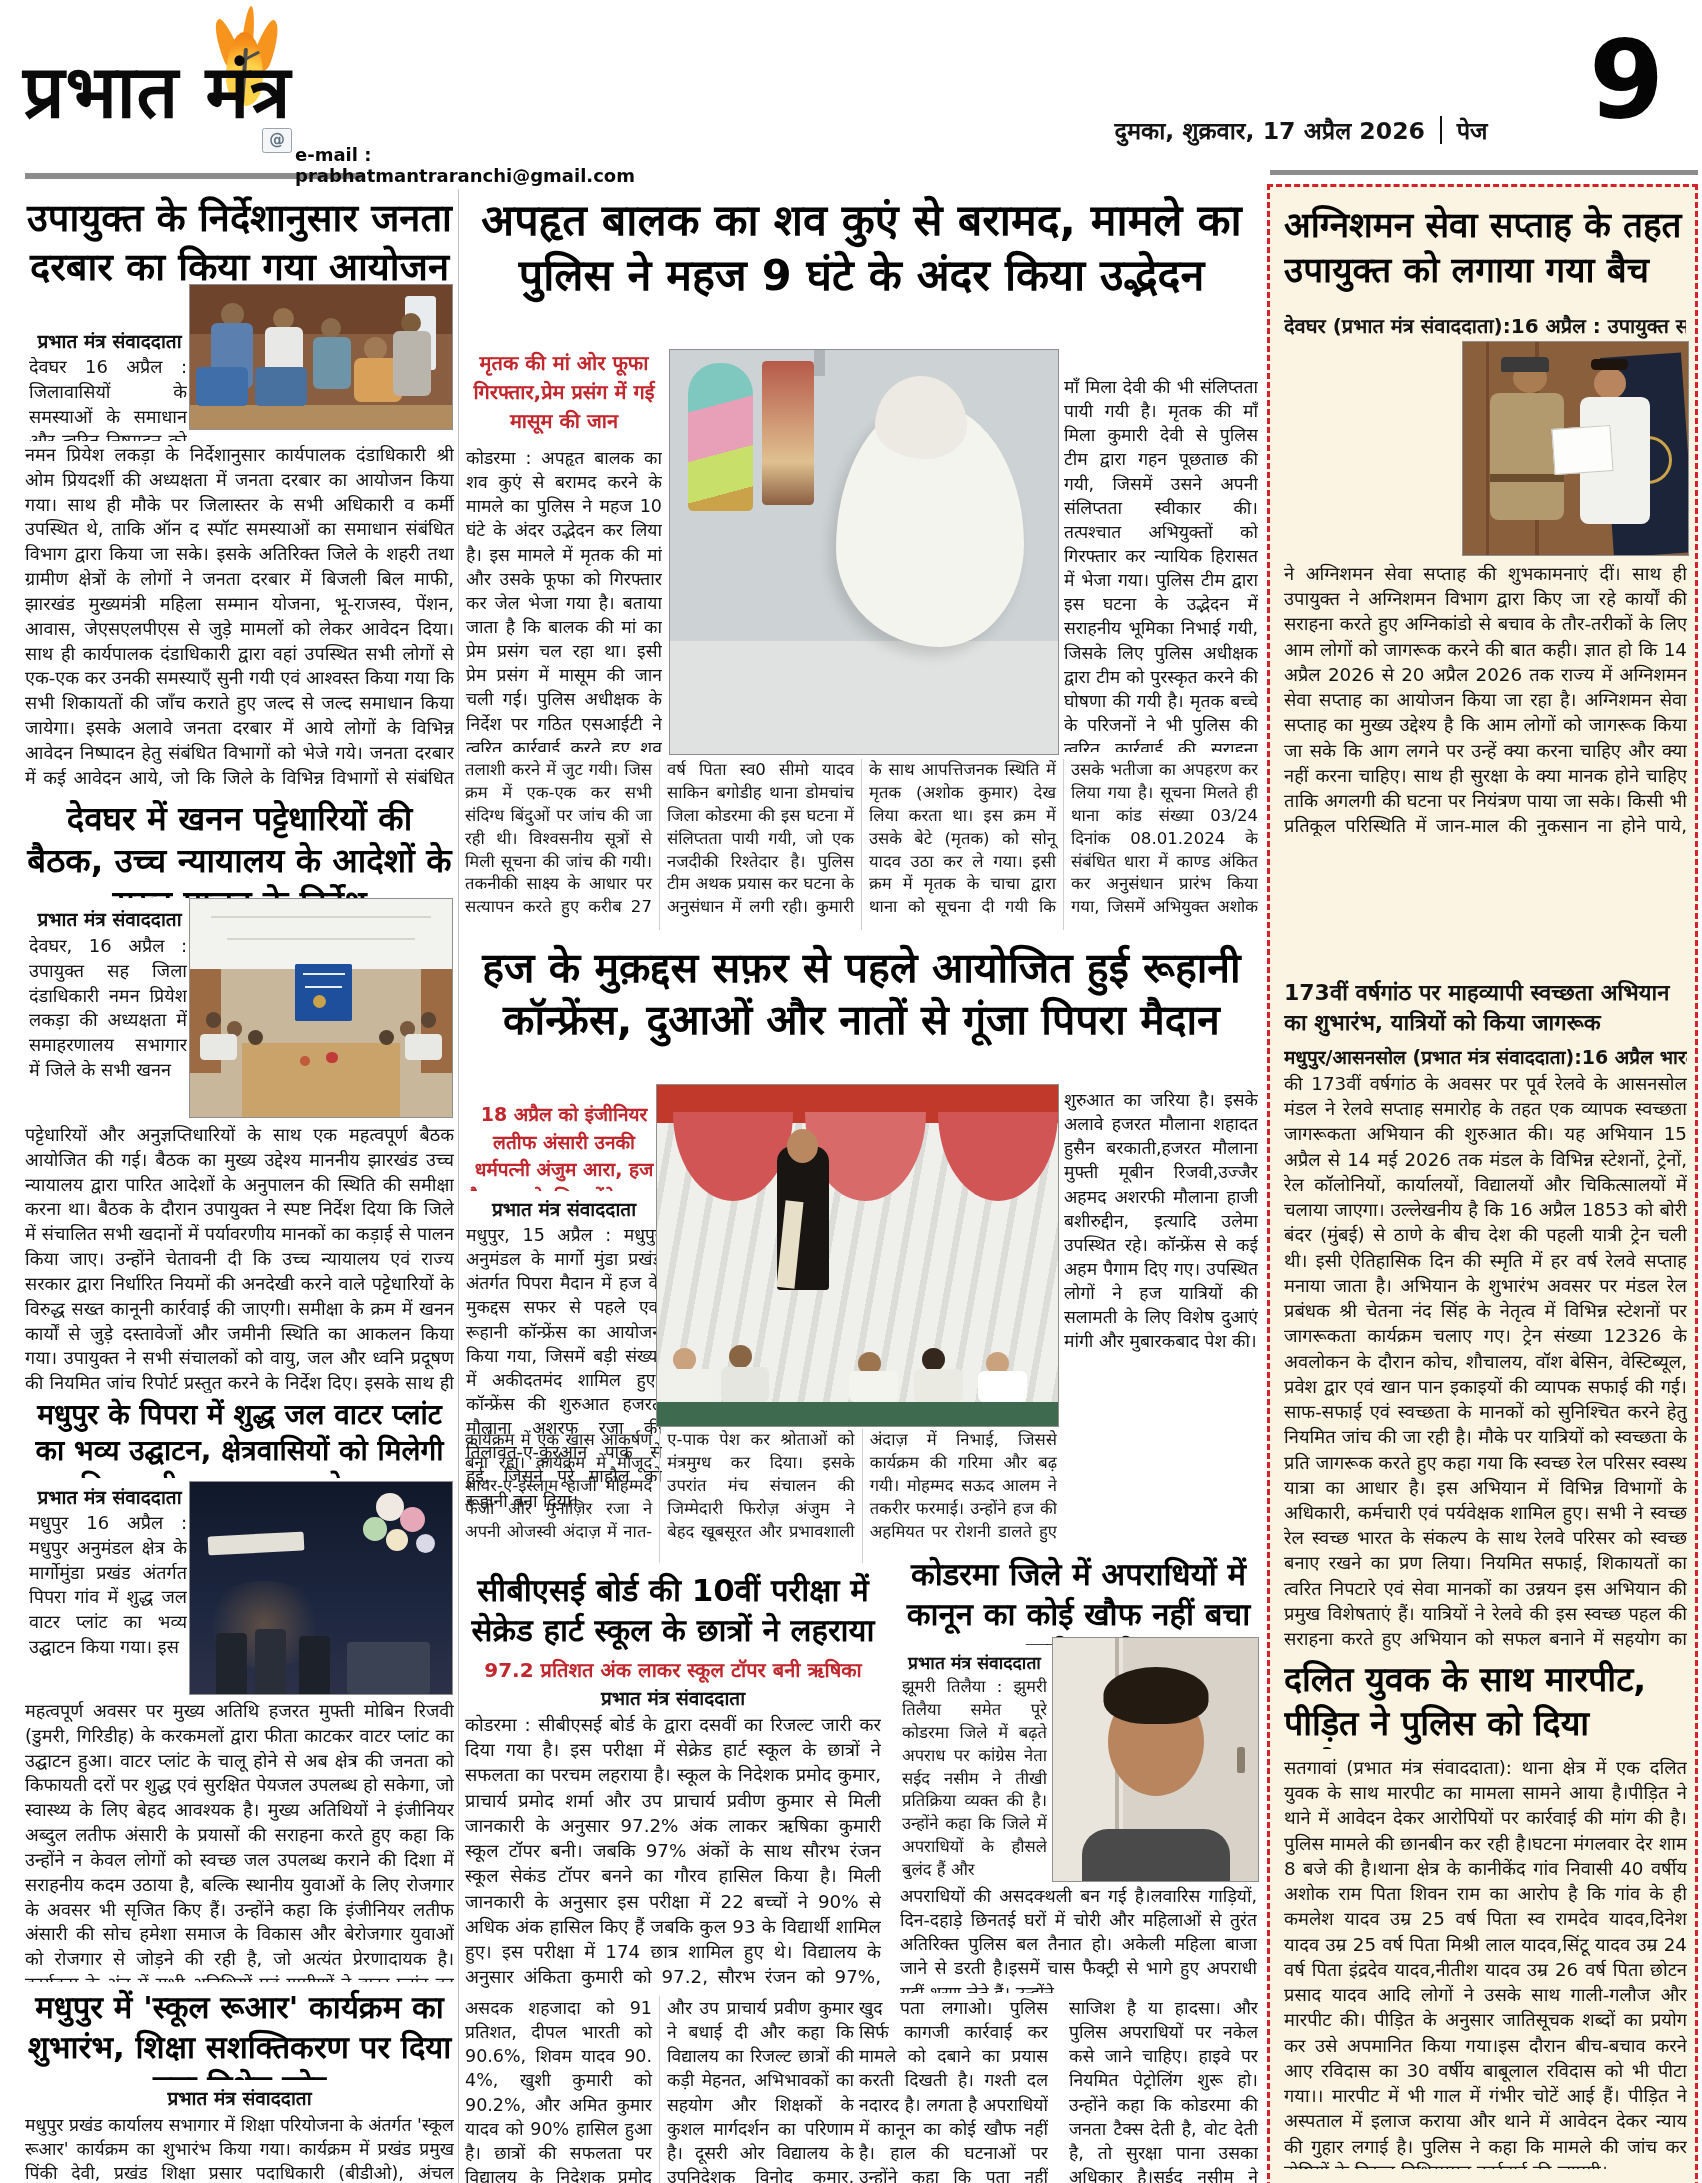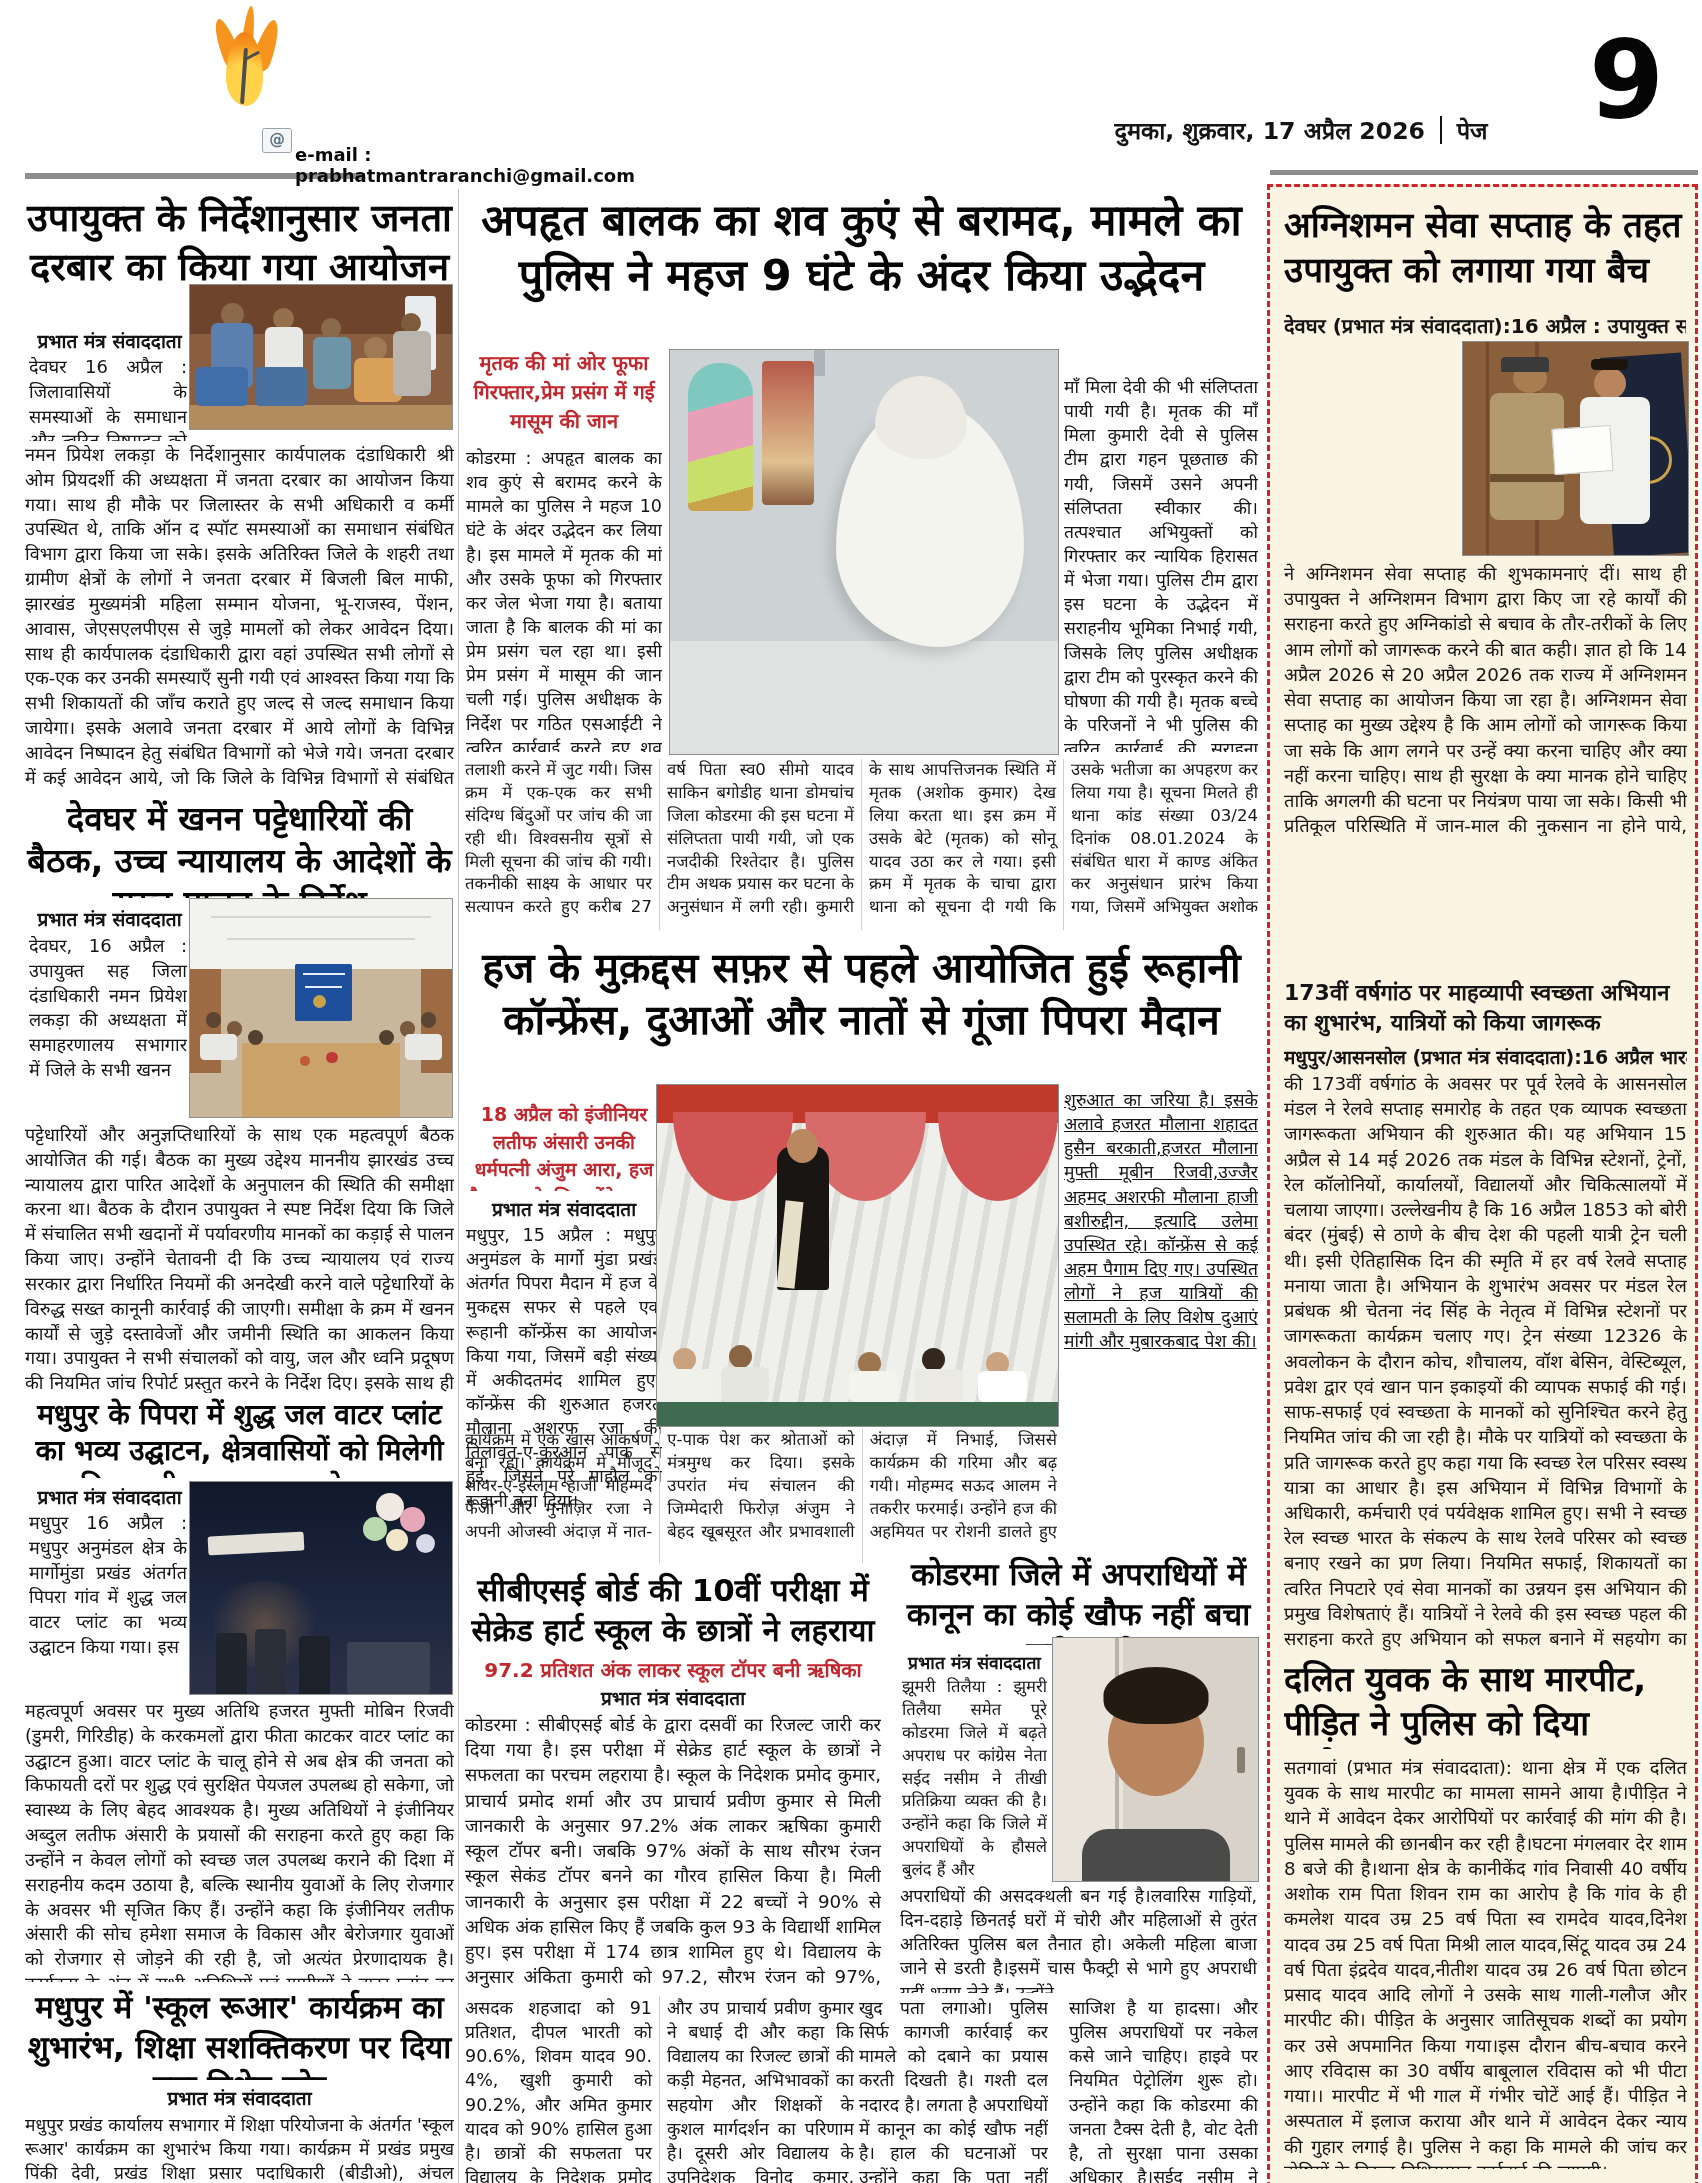--- a/index.html
+++ b/index.html
@@ -25,20 +25,21 @@
 
   <div class="ab" style="left:0;top:0;width:1702px;height:188px;">
     <div class="ab" style="left:470;top:6.1px;left:205px;width:79px;height:105px;">
       <div class="ab" style="left:38px;top:0;width:11.4px;height:52px;background:#f7941d;border-radius:50% 50% 40% 60%/80% 80% 20% 20%;transform:rotate(6deg);"></div>
       <div class="ab" style="left:13px;top:12.2px;width:17.5px;height:52px;background:#f7941d;border-radius:60% 40% 50% 50%/80% 80% 20% 20%;transform:rotate(-22deg);"></div>
       <div class="ab" style="left:52px;top:13px;width:19px;height:54px;background:#f7941d;border-radius:40% 60% 50% 50%/80% 80% 20% 20%;transform:rotate(20deg);"></div>
       <div class="ab" style="left:21px;top:26px;width:37px;height:74px;background:radial-gradient(circle at 50% 72%,#ffd24a 0 38%,#f7941d 72%,#ef7c12 100%);border-radius:50% 50% 46% 54%/62% 62% 38% 38%;"></div>
       <div class="ab" style="left:37px;top:42px;width:3.5px;height:56px;background:#4d4d4d;border-radius:1.7px;transform:rotate(4deg);"></div>
       <div class="ab" style="left:40px;top:48px;width:15px;height:2.6px;background:#4d4d4d;transform:rotate(-28deg);"></div>
     </div>
+    <div class="ab" style="left:23px;top:52px;width:393px;font-size:73px;font-weight:900;color:#0a0a0a;line-height:1.1;letter-spacing:0.9px;">प्रभात मंत्र</div>
     <div class="ab" style="left:25px;top:173px;width:340px;height:6.1px;background:#8c8c8c;"></div>
     <div class="ab" style="left:262px;top:128px;width:28px;height:23px;background:#f4f6f8;border:0.9px solid #9aa4ad;border-radius:2.6px;color:#5e7283;font-size:15.7px;font-weight:700;text-align:center;line-height:21px;">@</div>
     <div class="ab" style="left:295px;top:144px;width:393px;font-size:18px;font-weight:800;color:#0a0a0a;">e-mail : prabhatmantraranchi@gmail.com</div>
     <div class="ab hl" style="left:1563px;top:11.4px;width:127px;font-size:108px;font-weight:800;">9</div>
     <div class="ab" style="left:1039px;top:114px;width:524px;display:flex;justify-content:center;align-items:center;gap:15px;">
       <span style="font-size:23.6px;font-weight:800;">दुमका, शुक्रवार, 17 अप्रैल 2026</span>
       <span style="width:1.7px;height:28px;background:#111;display:inline-block;"></span>
       <span style="font-size:23.6px;font-weight:800;">पेज</span>
     </div>
     <div class="ab" style="left:1270px;top:170px;width:428px;height:5.2px;background:#8c8c8c;"></div>
@@ -147,21 +148,21 @@
     <div class="rct" style="left:2%;bottom:7%;width:48px;height:33px;background:#f1f1ec;border-radius:6.1px;"></div>
     <div class="cir" style="left:18%;bottom:17%;width:23px;height:23px;background:#8a6544;"></div>
     <div class="rct" style="left:16%;bottom:7%;width:48px;height:35px;background:#e6e6e0;border-radius:6.1px;"></div>
     <div class="cir" style="left:50%;bottom:15%;width:23px;height:23px;background:#9c744e;"></div>
     <div class="rct" style="left:48%;bottom:7%;width:49px;height:31px;background:#f4f4ee;border-radius:6.1px;"></div>
     <div class="cir" style="left:66%;bottom:16%;width:23px;height:23px;background:#34281e;"></div>
     <div class="rct" style="left:64%;bottom:7%;width:49px;height:33px;background:#eaeae2;border-radius:6.1px;"></div>
     <div class="cir" style="left:82%;bottom:15%;width:23px;height:23px;background:#caa27e;"></div>
     <div class="rct" style="left:80%;bottom:7%;width:49px;height:31px;background:#ffffff;border-radius:6.1px;"></div>
   </div>
-  <div class="ab bt" style="left:1064px;top:1088px;width:194px;height:470px;font-size:17.5px;text-decoration:underline;">शुरुआत का जरिया है। इसके अलावे हजरत मौलाना शहादत हुसैन बरकाती,हजरत मौलाना मुफ्ती मूबीन रिजवी,उज्जैर अहमद अशरफी मौलाना हाजी बशीरुद्दीन, इत्यादि उलेमा उपस्थित रहे। कॉन्फ्रेंस से कई अहम पैगाम दिए गए। उपस्थित लोगों ने हज यात्रियों की सलामती के लिए विशेष दुआएं मांगी और मुबारकबाद पेश की।</div>
+  <div class="ab bt" style="left:1064px;top:1088px;width:194px;height:470px;font-size:17.5px;">शुरुआत का जरिया है। इसके अलावे हजरत मौलाना शहादत हुसैन बरकाती,हजरत मौलाना मुफ्ती मूबीन रिजवी,उज्जैर अहमद अशरफी मौलाना हाजी बशीरुद्दीन, इत्यादि उलेमा उपस्थित रहे। कॉन्फ्रेंस से कई अहम पैगाम दिए गए। उपस्थित लोगों ने हज यात्रियों की सलामती के लिए विशेष दुआएं मांगी और मुबारकबाद पेश की।</div>
   <div class="ab bt col3" style="left:465px;top:1429px;width:592px;height:134px;font-size:16.6px;">कार्यक्रम में एक खास आकर्षण बना रहा। कार्यक्रम में मौजूद शायर-ए-इस्लाम हाजी मोहम्मद फैजी और मुनाज़िर रजा ने अपनी ओजस्वी अंदाज़ में नात-ए-पाक पेश कर श्रोताओं को मंत्रमुग्ध कर दिया। इसके उपरांत मंच संचालन की जिम्मेदारी फिरोज़ अंजुम ने बेहद खूबसूरत और प्रभावशाली अंदाज़ में निभाई, जिससे कार्यक्रम की गरिमा और बढ़ गयी। मोहम्मद सऊद आलम ने तकरीर फरमाई। उन्होंने हज की अहमियत पर रोशनी डालते हुए कहा कि हज इस्लाम का पांचवां और अहम फर्ज है। जिन्हें जिन्दगी में एक बार हज पर जाने का मौका मिलता है वे बेहद खुशनसीब होते हैं। यह सफर इंसान के गुनाहों को इस तरह धो देता है जैसे कोई नवजात बच्चा गुनाहों से पाक और साफ होता है। यह सफर सिर्फ एक इबादत नहीं, बल्कि इंसान की रूहानी ताज़गी और जिंदगी में नई शुरुआत का जरिया है। इसके अलावा स्थानीय नातख्वानों ने भी अपनी सुरीली आवाज़ों में नातें पेश कर कार्यक्रम की रौनक को और बढ़ाया। कॉन्फ्रेंस में विशेष रूप से पश्चिम बंगाल से तशरीफ लाए हज़रत मौलाना मुफ्ती साहब ने हज यात्रियों के लिए सफर की दुआ मांगी गई। पूरे कार्यक्रम के दौरान अनुशासन और भाईचारे का अद्भुत माहौल देखने को मिला, जिसने इस कॉन्फ्रेंस को यादगार बना दिया।</div>
 
   <div class="ab hl" style="left:465px;top:1571px;width:416px;height:83px;font-size:31px;">सीबीएसई बोर्ड की 10वीं परीक्षा में सेक्रेड हार्ट स्कूल के छात्रों ने लहराया परचम</div>
   <div class="ab hl red" style="left:465px;top:1658px;width:416px;height:25px;font-size:20px;">97.2 प्रतिशत अंक लाकर स्कूल टॉपर बनी ऋषिका कुमारी,</div>
   <div class="ab bl" style="left:465px;top:1685px;width:416px;font-size:19px;">प्रभात मंत्र संवाददाता</div>
   <div class="ab bt" style="left:465px;top:1712px;width:416px;height:280px;font-size:18.3px;">कोडरमा : सीबीएसई बोर्ड के द्वारा दसवीं का रिजल्ट जारी कर दिया गया है। इस परीक्षा में सेक्रेड हार्ट स्कूल के छात्रों ने सफलता का परचम लहराया है। स्कूल के निदेशक प्रमोद कुमार, प्राचार्य प्रमोद शर्मा और उप प्राचार्य प्रवीण कुमार से मिली जानकारी के अनुसार 97.2% अंक लाकर ऋषिका कुमारी स्कूल टॉपर बनी। जबकि 97% अंकों के साथ सौरभ रंजन स्कूल सेकंड टॉपर बनने का गौरव हासिल किया है। मिली जानकारी के अनुसार इस परीक्षा में 22 बच्चों ने 90% से अधिक अंक हासिल किए हैं जबकि कुल 93 के विद्यार्थी शामिल हुए। इस परीक्षा में 174 छात्र शामिल हुए थे। विद्यालय के अनुसार अंकिता कुमारी को 97.2, सौरभ रंजन को 97%, राजवीर मोदी 95.8%, ऐश्वर्या 94.2%, बसंती 94%, आराध्या जायसवाल 93.6%, कैमाली कुमारी 93.02%, सौरभ कुमार 93.02%, मोहित राज 92.6%, पीयूष राज मोदी 92.02%, साक्षी कुमारी 92%, आयुष्मान सिंह 91.6%, अदिति राज 91.2%,</div>
   <div class="ab bt col2" style="left:465px;top:1996px;width:389px;height:238px;font-size:17.5px;">असदक शहजादा को 91 प्रतिशत, दीपल भारती को 90.6%, शिवम यादव 90. 4%, खुशी कुमारी को 90.2%, और अमित कुमार यादव को 90% हासिल हुआ है। छात्रों की सफलता पर विद्यालय के निदेशक प्रमोद कुमार, प्राचार्य प्रमोद शर्मा और उप प्राचार्य प्रवीण कुमार ने बधाई दी और कहा कि विद्यालय का रिजल्ट छात्रों की कड़ी मेहनत, अभिभावकों का सहयोग और शिक्षकों के कुशल मार्गदर्शन का परिणाम है।  दूसरी ओर विद्यालय के उपनिदेशक विनोद कुमार, शिक्षकों में दीपक सर्राफ, शगुप्ता प्रवीन, विक्रम कुमार, अभिलाष सिंह, सतीश कुमार, भोला कुमार, पवन ठाकुर, फैयाज कैशर, टिंकू कुमार, प्रियंका मित्रा विश्वास, नीतिका सिंह, संयुक्ता बिद सहित विद्यालय परिवार में बधाई दी है।</div>
 
   <div class="ab hl" style="left:900px;top:1555px;width:357px;height:90px;font-size:31px;">कोडरमा जिले में अपराधियों में कानून का कोई खौफ नहीं बचा - सईद नसीम</div>
   <div class="ab bl" style="left:902px;top:1650px;width:145px;font-size:17.5px;">प्रभात मंत्र संवाददाता</div>

